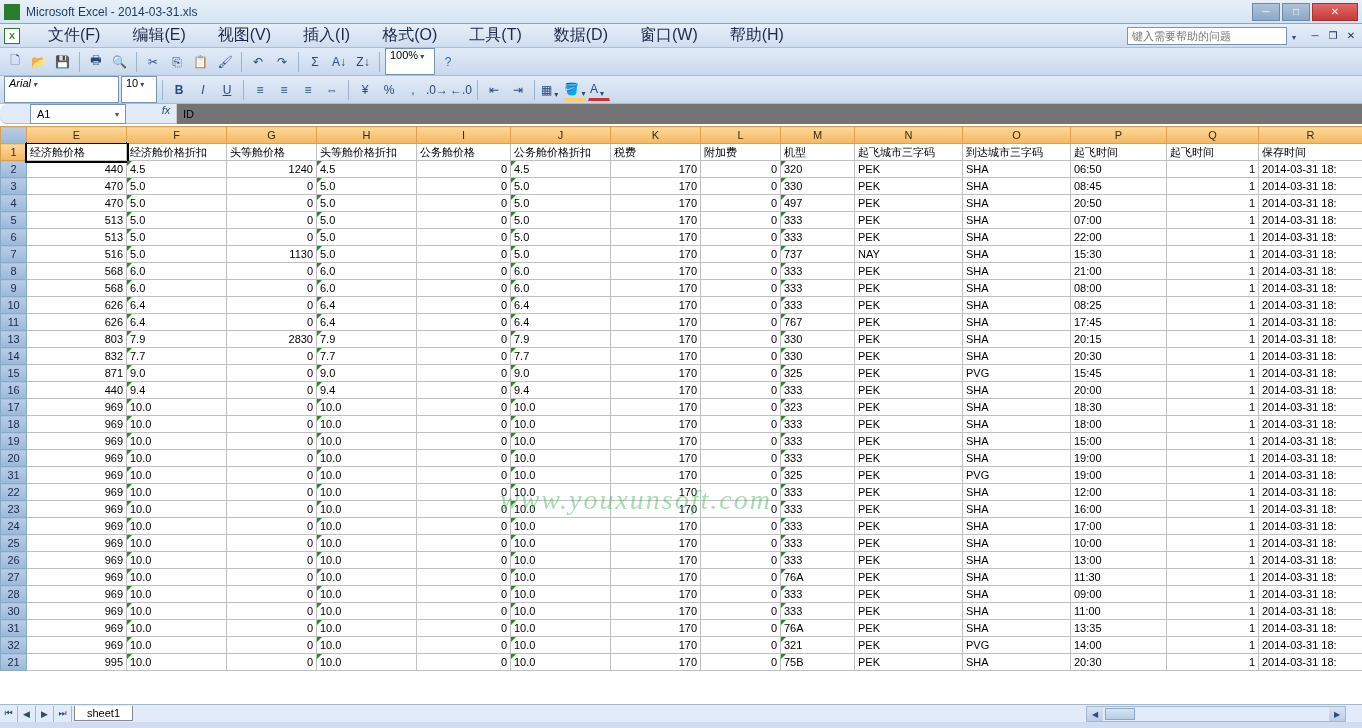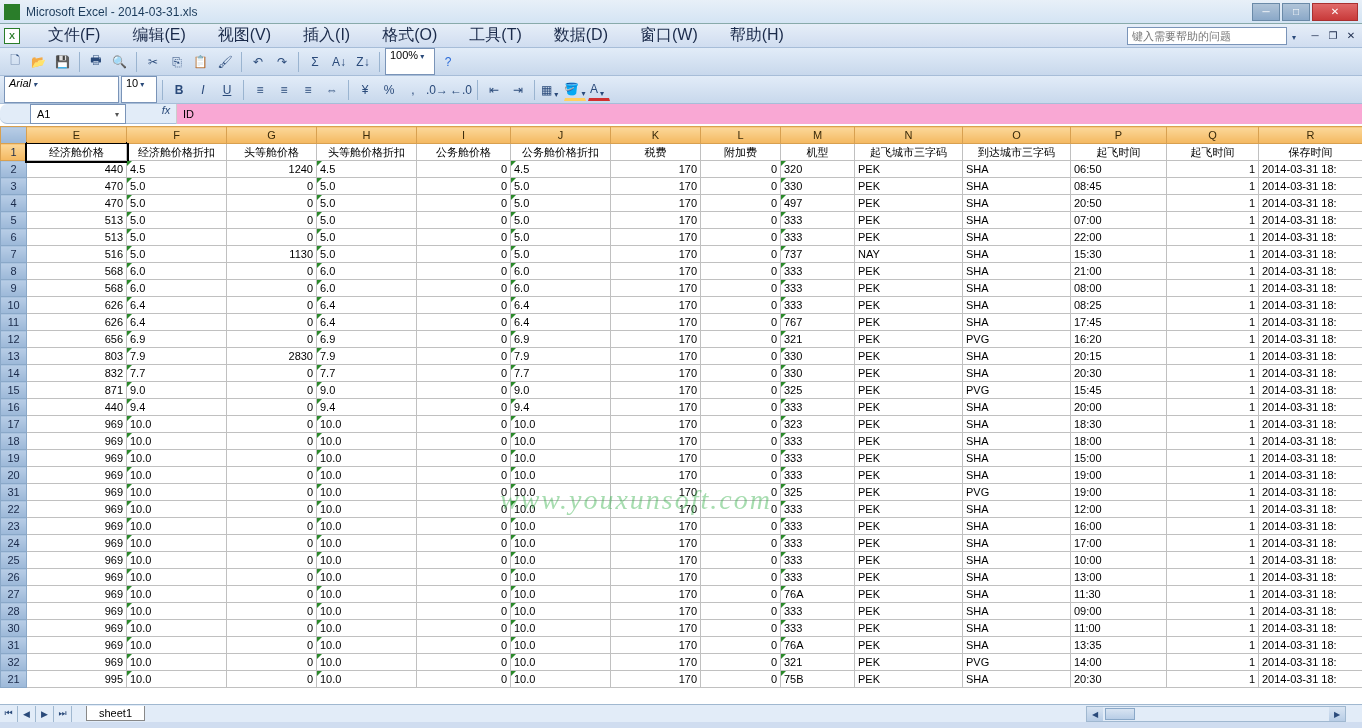--- a/index.html
+++ b/index.html
@@ -31,50 +31,50 @@
 .font-size { width: 36px; }
 .zoom { width: 50px; }
 .dd { display: inline-block; width: 8px; height: 8px; margin-left: 2px; }
 .dd::after { content: "▾"; font-size: 8px; color: #2a4a7a; }
 
 
 .formulabar { height: 20px; background: #e2ecf8; display: flex; align-items: flex-start; border-bottom: 1px solid #a7bdd8; border-radius: 7px; }
 .namebox { width: 96px; height: 20px; border: 1px solid #7a94b8; background: #fff; margin-left: 30px; display: flex; align-items: center; padding: 0 6px; font-size: 11px; }
 .namebox .dd2 { margin-left: auto; font-size: 8px; color: #555; }
 .fx { width: 20px; text-align: center; font-style: italic; color: #2a4a7a; margin-left: 30px; }
-.formula-input { flex: 1; height: 20px; border: none; background: #f9a8d4; padding: 0 6px; font-size: 11px; border-left: 1px solid #ccc; }
+.formula-input { flex: 1; height: 20px; border: none; background: #737373; padding: 0 6px; font-size: 11px; border-left: 1px solid #ccc; }
 
 
 .grid-wrap { position: absolute; top: 126px; left: 0; right: 0; bottom: 24px; overflow: hidden; }
 table.grid { border-collapse: collapse; table-layout: fixed; width: 1362px; }
 .grid th, .grid td { border: 1px solid #c0c0c0; height: 17px; font-size: 11px; padding: 0 3px; overflow: hidden; white-space: nowrap; }
 .grid thead th { background: linear-gradient(#fcd89a,#f4b860); color: #3a2a0a; text-align: center; font-weight: normal; border: 1px solid #d8a050; position: relative; }
 .grid thead th.corner { background: linear-gradient(#b8cde6,#9cb8d8); width: 26px; }
 .grid tbody th { background: linear-gradient(#b8cde6,#9cb8d8); text-align: center; font-weight: normal; width: 26px; border: 1px solid #8aa8c8; color: #1a2a4a; }
 .grid tbody th.sel { background: linear-gradient(#fcd89a,#f4b860); border-color: #d8a050; }
-.grid tbody tr.hdr td { text-align: center; background: #fff; }
+.grid tbody tr.hdr td { background: #fff; }
 .grid tbody td { background: #fff; }
 .grid tbody td.num { text-align: right; }
 .grid tbody td.txt { text-align: left; }
 .grid .tri { position: relative; }
 .grid .tri::before { content: ""; position: absolute; top: 0; left: 0; border-top: 5px solid #2a8a2a; border-right: 5px solid transparent; }
 .sel-outline { outline: 2px solid #000; }
 
 
 .c-row { width: 26px; }
 .c-E { width: 100px; } .c-F { width: 100px; } .c-G { width: 90px; } .c-H { width: 100px; }
 .c-I { width: 94px; } .c-J { width: 100px; } .c-K { width: 90px; } .c-L { width: 80px; }
 .c-M { width: 74px; } .c-N { width: 108px; } .c-O { width: 108px; } .c-P { width: 96px; }
 .c-Q { width: 92px; } .c-R { width: 104px; }
 
 
 .sheetbar { position: absolute; bottom: 6px; left: 0; right: 0; height: 18px; background: #e2ecf8; display: flex; align-items: center; border-top: 1px solid #a0b8d0; font-size: 11px; }
 .navbtns { display: flex; }
 .navbtns span { width: 18px; height: 16px; display: flex; align-items: center; justify-content: center; border-right: 1px solid #a0b8d0; color: #2a4a7a; font-size: 9px; }
-.tab { padding: 1px 12px; background: #fff; border: 1px solid #888; border-top: none; margin-left: 14px; }
+.tab { padding: 1px 12px; background: #fff; border: 1px solid #888; border-top: none; margin-left: 2px; }
 .statusbar { position: absolute; bottom: 0; left: 0; right: 0; height: 6px; background: #d0ddf0; }
 
 .watermark { position: absolute; top: 358px; left: 500px; font-size: 28px; font-style: italic; color: rgba(60,180,80,0.45); letter-spacing: 2px; pointer-events: none; font-family: Georgia, serif; }
 
 .hscroll { position:absolute; bottom:6px; right:16px; width:260px; height:16px; background:#e2ecf8; border:1px solid #a0b8d0; display:flex; align-items:center; }
 .hscroll .ar { width:16px; height:14px; background:linear-gradient(#d8e4f2,#b8cde6); display:flex; align-items:center; justify-content:center; font-size:8px; color:#2a4a7a; }
 .hscroll .thumb { width:30px; height:12px; background:linear-gradient(#d8e4f2,#b8cde6); border:1px solid #8aa8c8; margin-left:2px; }
 </style>
 </head>
 <body>
@@ -389,37 +389,20 @@
           <td class="num">170</td>
           <td class="num">0</td>
           <td class="txt tri">767</td>
           <td class="txt">PEK</td>
           <td class="txt">SHA</td>
           <td class="txt">17:45</td>
           <td class="num">1</td>
           <td class="txt">2014-03-31 18:</td>
         </tr>
         <tr>
-          <th>12</th>
-          <td class="num">656</td>
-          <td class="txt tri">6.9</td>
-          <td class="num">0</td>
-          <td class="txt tri">6.9</td>
-          <td class="num">0</td>
-          <td class="txt tri">6.9</td>
-          <td class="num">170</td>
-          <td class="num">0</td>
-          <td class="txt tri">321</td>
-          <td class="txt">PEK</td>
-          <td class="txt">PVG</td>
-          <td class="txt">16:20</td>
-          <td class="num">1</td>
-          <td class="txt">2014-03-31 18:</td>
-        </tr>
-        <tr>
           <th>13</th>
           <td class="num">803</td>
           <td class="txt tri">7.9</td>
           <td class="num">2830</td>
           <td class="txt tri">7.9</td>
           <td class="num">0</td>
           <td class="txt tri">7.9</td>
           <td class="num">170</td>
           <td class="num">0</td>
           <td class="txt tri">330</td>

